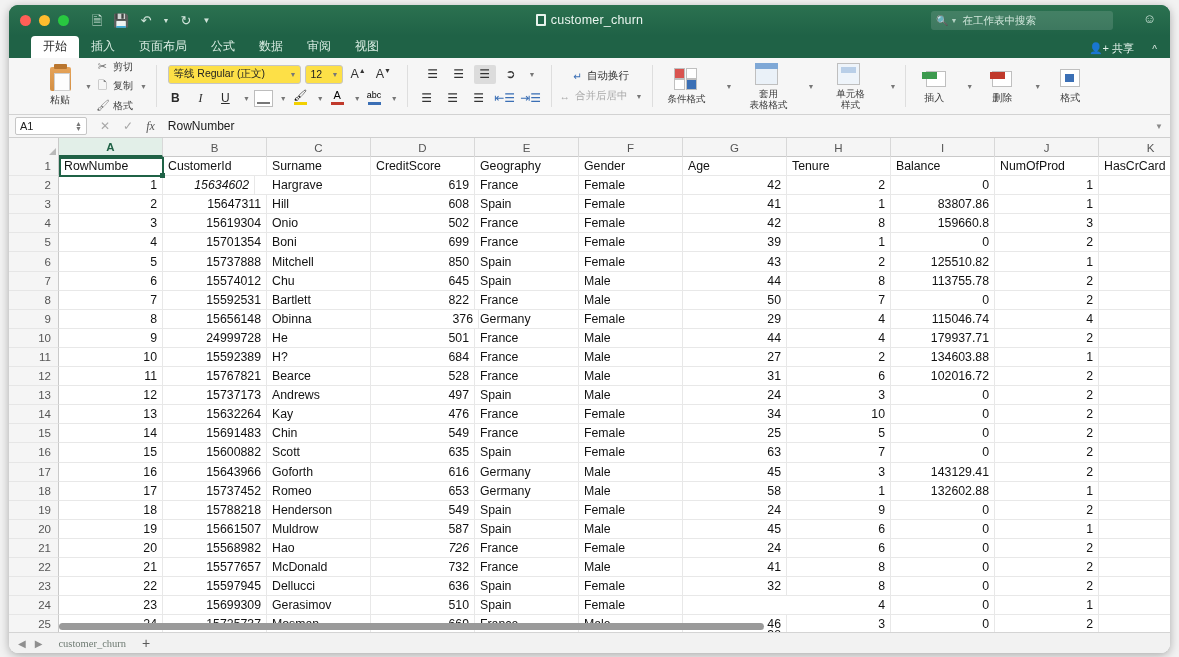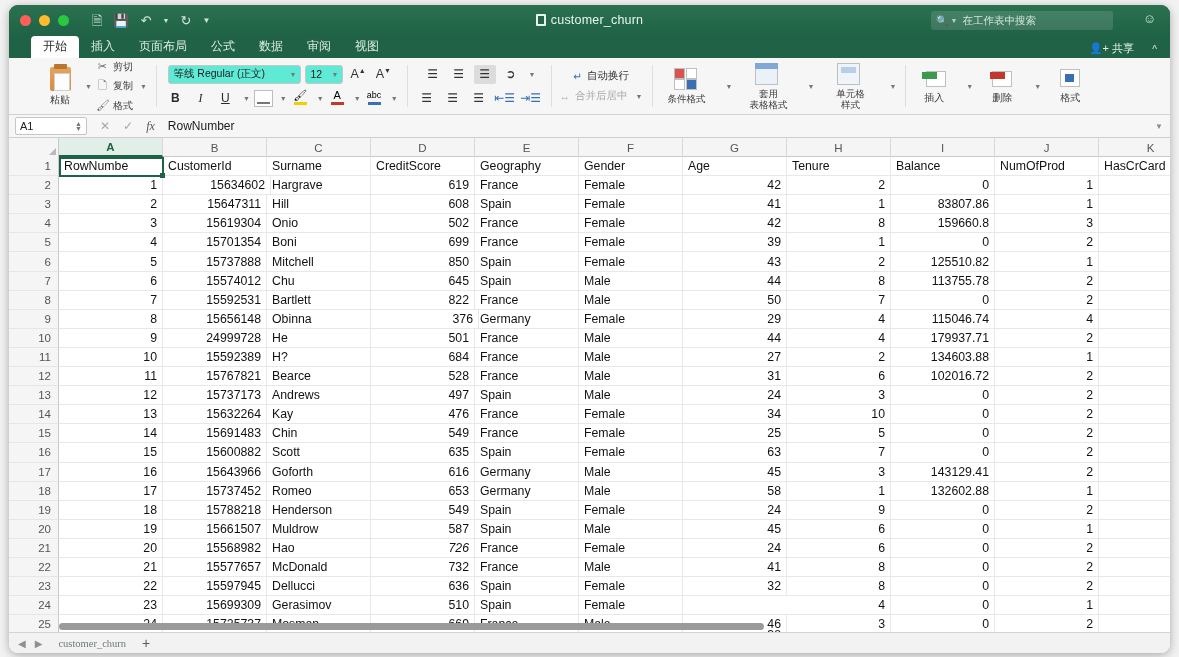--- a/index.html
+++ b/index.html
@@ -139,21 +139,21 @@
   .caret-sm { font-size: 7px; color: #777; margin-left: 3px; }
 
   .cut-col { display: flex; flex-direction: column; justify-content: center; gap: 3px; margin-left: 4px; }
   .cut-row { display: flex; align-items: center; gap: 4px; font-size: 10px; color: #3b3b3b; }
   .cut-row .gl { font-size: 11px; width: 13px; text-align: center; color: #6a6a6a; }
 
   
   .font-group { display: flex; flex-direction: column; justify-content: center; gap: 5px; }
   .frow { display: flex; align-items: center; gap: 4px; }
   .ctl {
-    background: #5eead4; border: 1px solid #c6c6c6; border-radius: 3px;
+    background: #fde047; border: 1px solid #c6c6c6; border-radius: 3px;
     height: 19px; display: flex; align-items: center;
     font-size: 10.5px; color: #222; padding: 0 4px;
   }
   .ctl.fontname { width: 133px; justify-content: space-between; }
   .ctl.fontsize { width: 38px; justify-content: space-between; }
   .ctl .c { font-size: 7px; color: #777; }
   .ab { font-size: 12.5px; color: #333; padding: 0 3px; }
   .ab sup { font-size: 7px; }
   .bt {
     width: 21px; height: 19px; display: flex; align-items: center; justify-content: center;
@@ -558,21 +558,21 @@
               <div class="cell txt" style="left: 728px; width: 104px;">Tenure</div>
               <div class="cell txt" style="left: 832px; width: 104px;">Balance</div>
               <div class="cell txt" style="left: 936px; width: 104px;">NumOfProd</div>
               <div class="cell txt" style="left: 1040px; width: 104px;">HasCrCard</div>
             </div>
           </div>
           <div class="row">
             <div class="rowhead">2</div>
             <div class="cellrow">
               <div class="cell num" style="left: 0px; width: 104px;">1</div>
-              <div class="cell num" style="left: 108px; width: 104px;">15634602</div>
+              <div class="cell num" style="left: 92px; width: 104px; font-style: italic;">15634602</div>
               <div class="cell txt" style="left: 208px; width: 104px;">Hargrave</div>
               <div class="cell num" style="left: 312px; width: 104px;">619</div>
               <div class="cell txt" style="left: 416px; width: 104px;">France</div>
               <div class="cell txt" style="left: 520px; width: 104px;">Female</div>
               <div class="cell num" style="left: 624px; width: 104px;">42</div>
               <div class="cell num" style="left: 728px; width: 104px;">2</div>
               <div class="cell num" style="left: 832px; width: 104px;">0</div>
               <div class="cell num" style="left: 936px; width: 104px;">1</div>
               <div class="cell num" style="left: 1040px; width: 104px;">1</div>
             </div>

